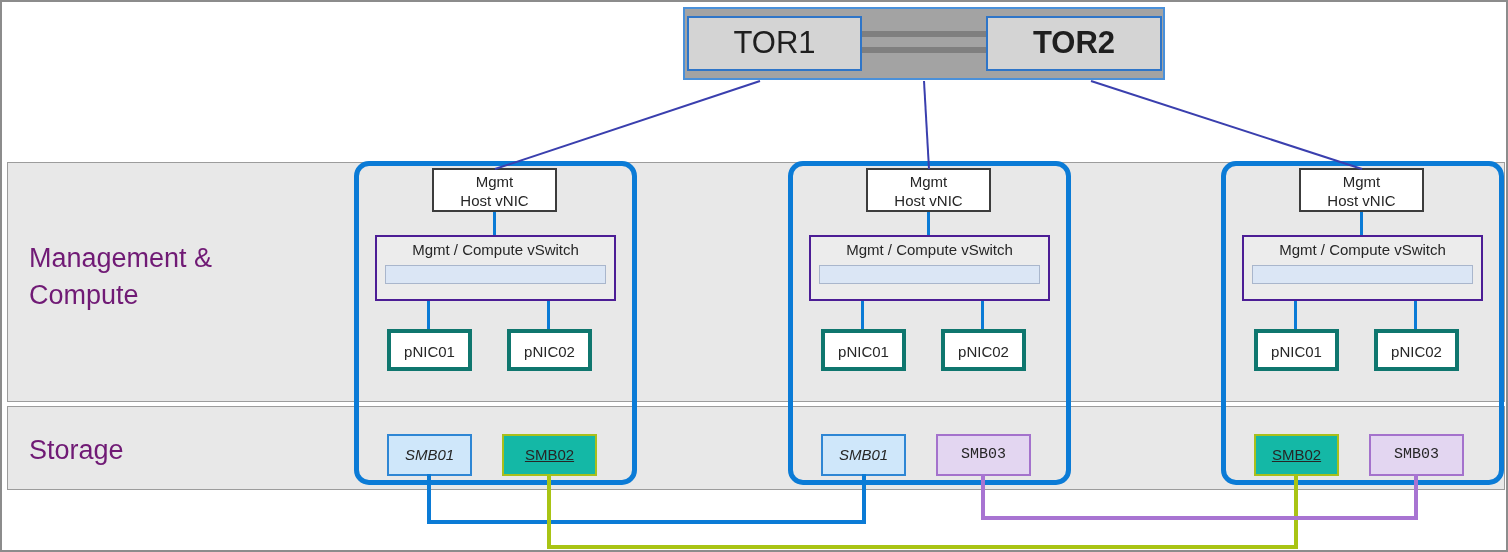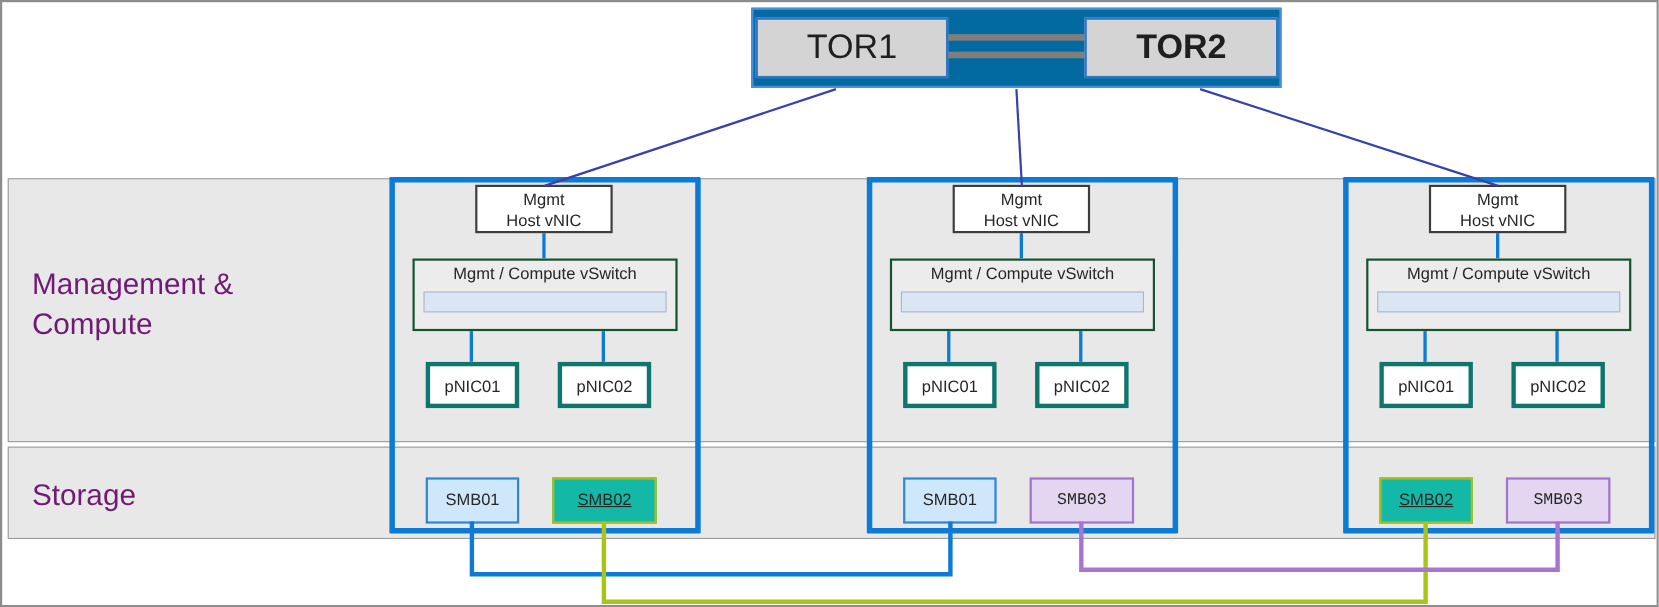--- a/index.html
+++ b/index.html
@@ -2,64 +2,64 @@
 <html><head>
 <meta charset="utf-8">
 <style>
   html,body { margin:0; padding:0; background:#fff; }
   body { font-family:"Liberation Sans", sans-serif; color:#262626; }
   .stage { position:relative; width:1508px; height:552px; box-sizing:border-box;
            border:2px solid #8c8c8c; background:#ffffff; overflow:hidden; }
 
   
   .tor-wrap { position:absolute; left:681px; top:5px; width:482px; height:73px;
-              box-sizing:border-box; border:2px solid #4a90d9; background:#0369a1; }
+              box-sizing:border-box; border:2px solid #4a90d9; background:#a3a3a3; }
   .tor-box { position:absolute; top:7px; width:175px; height:55px; box-sizing:border-box;
              background:#d4d4d4; border:2px solid #2e75c8; text-align:center;
              font-size:31px; line-height:50px; color:#1f1f1f; }
   .tor1 { left:2px; } .tor2 { left:301px; width:176px;font-weight:bold; }
   .tor-link { position:absolute; left:177px; width:124px; height:6px; background:#7f7f7f; }
   .tor-link-1 { top:22px; } .tor-link-2 { top:38px; }
 
   
   .band { position:absolute; left:5px; width:1498px; box-sizing:border-box;
           background:#e8e8e8; border:1px solid #9c9c9c; }
   .band-mgmt { top:160px; height:240px; }
   .band-storage { top:404px; height:84px; }
   .band-label { position:absolute; left:27px; font-size:27px; line-height:37px; color:#701a75; }
   .band-label-mgmt { top:238px; }
   .band-label-storage { top:430px;text-align:center; }
 
   
   .host { position:absolute; top:159px; width:283px; height:324px; box-sizing:border-box;
-          border:5px solid #0b7bd6; border-radius:1px; background:transparent; }
+          border:5px solid #0b7bd6; border-radius:15px; background:transparent; }
   .host-1 { left:352px; } .host-2 { left:786px; } .host-3 { left:1219px; }
 
   .vnic { position:absolute; left:73px; top:2px; width:125px; height:44px; box-sizing:border-box;
           background:#ffffff; border:2px solid #3c3c3c; text-align:center;
           font-size:15px; line-height:19px; padding-top:2px; }
   .vline { position:absolute; width:3px; background:#0b7bd6; }
   .vnic-to-vswitch { left:134px; top:46px; height:23px; }
   .vswitch { position:absolute; left:16px; top:69px; width:241px; height:66px; box-sizing:border-box;
-             background:#ececec; border:2px solid #14532d; }
+             background:#ececec; border:2px solid #4c1d95; }
   .vswitch-title { text-align:center; font-size:15px; margin-top:4px; color:#262626; }
   .vswitch-bar { position:absolute; left:8px; top:28px; width:221px; height:19px; box-sizing:border-box;
                  background:#dbe6f5; border:1px solid #a9b6cc; }
   .pnic-line-1 { left:68px; top:135px; height:28px; }
   .pnic-line-2 { left:188px; top:135px; height:28px; }
   .pnic { position:absolute; top:163px; width:85px; height:42px; box-sizing:border-box;
           background:#ffffff; border:4px solid #0f766e; text-align:center;
           font-size:15px; line-height:38px; }
   .pnic-1 { left:28px; } .pnic-2 { left:148px; }
 
   .smb { position:absolute; top:268px; height:42px; box-sizing:border-box; text-align:center;
          font-size:15px; line-height:38px; }
   .smb-a { left:28px; width:85px; }
   .smb-b { left:143px; width:95px; }
-  .smb-01 { background:#cfe7fa; border:2px solid #2e86d4; }
+  .smb-01 { background:#cfe7fa; border:2px solid #2e86d4;font-style:italic; }
   .smb-02 { background:#14b8a6; border:2px solid #a9bf1c;text-decoration:underline; }
   .smb-03 { background:#e3d6f1; border:2px solid #a472cc;font-family:Liberation Mono, monospace; }
 
   
   .wires { position:absolute; left:0; top:0; pointer-events:none; }
   .tor-wire { stroke:#3a3fae; stroke-width:2; }
   .wire { fill:none; stroke-width:4; }
   .wire-smb01 { stroke:#0b7bd6; }
   .wire-smb02 { stroke:#a9c414; }
   .wire-smb03 { stroke:#a874d2; }

